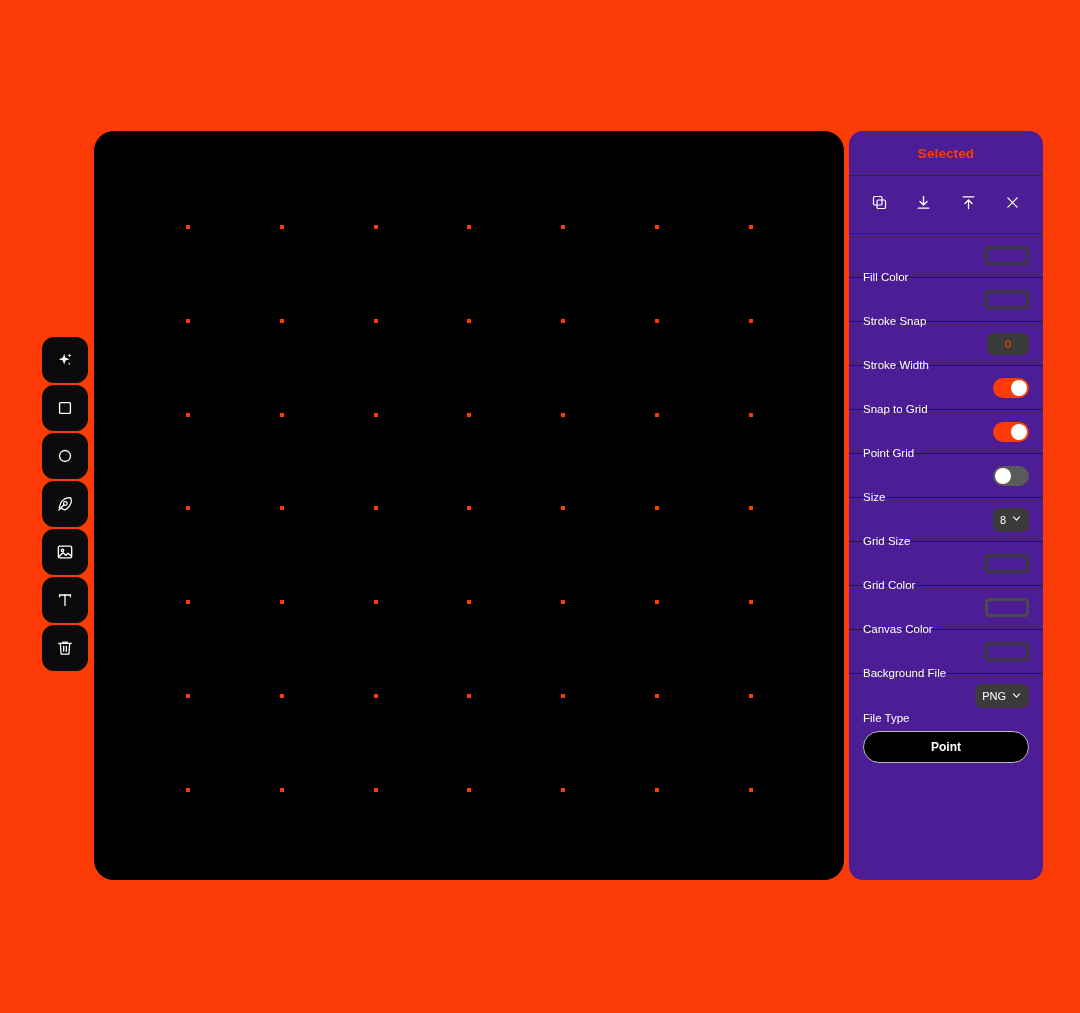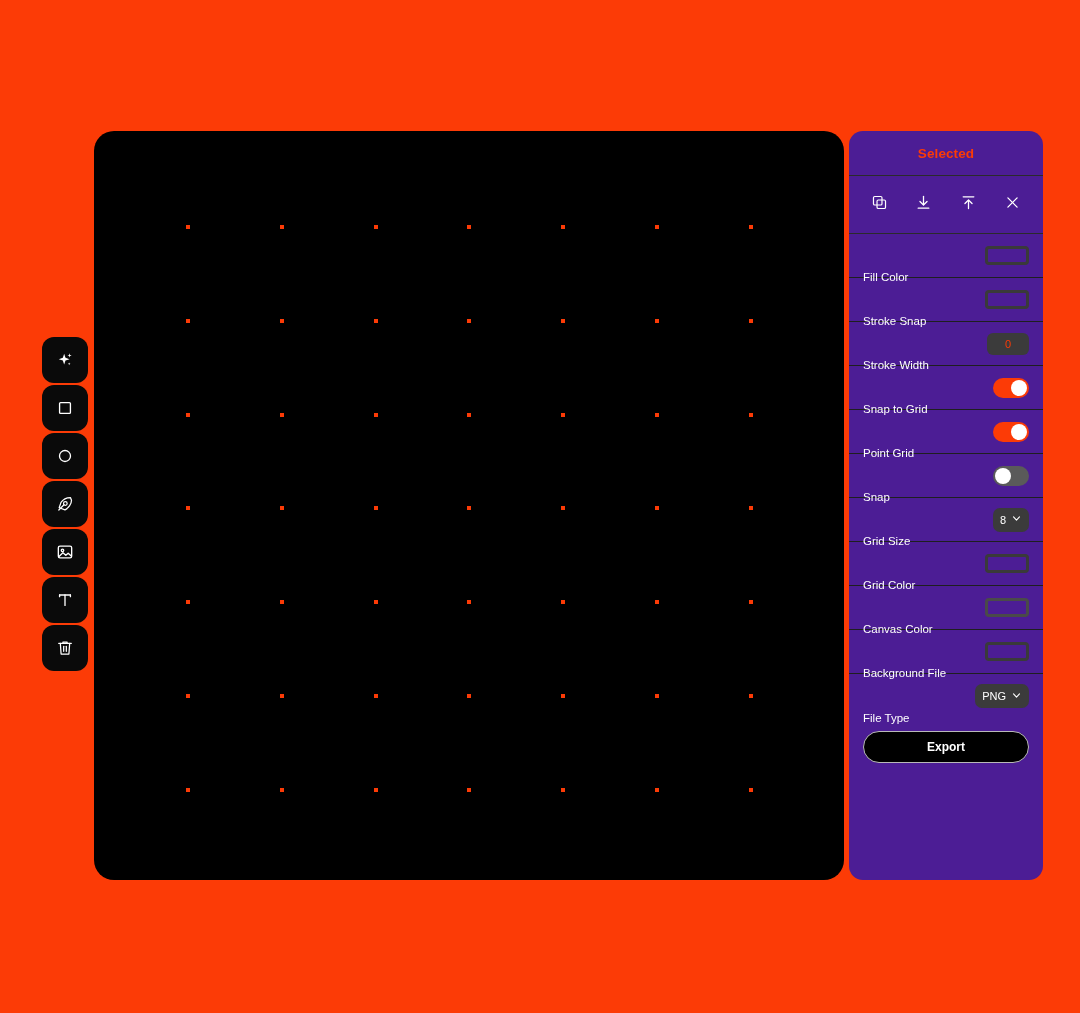--- a/index.html
+++ b/index.html
@@ -396,21 +396,21 @@
   </div>
 
   <div class="prop-row">
     <span class="prop-label">Point Grid</span>
     <span class="toggle on">
         <span class="knob"></span>
       </span>
   </div>
 
   <div class="prop-row">
-    <span class="prop-label">Snap</span>
+    <span class="prop-label">Size</span>
     <span class="toggle">
         <span class="knob"></span>
       </span>
   </div>
 
   <div class="prop-row">
     <span class="prop-label">Grid Size</span>
     <span class="select-box">
       <span class="sel-value">8</span>
       <span>
@@ -448,16 +448,16 @@
       <span class="sel-value">PNG</span>
       <span>
         <svg width="11" height="11" viewBox="0 0 24 24" fill="none" stroke="#fff" stroke-width="2.4" stroke-linecap="round" stroke-linejoin="round">
           <path d="M5.5 8.5 L12 15.5 L18.5 8.5"></path>
         </svg>
       </span>
     </span>
   </div>
 
   <div id="export-wrap">
-    <button id="export-button">Export</button>
+    <button id="export-button">Point</button>
   </div>
 
 </div>
 
 </body></html>

